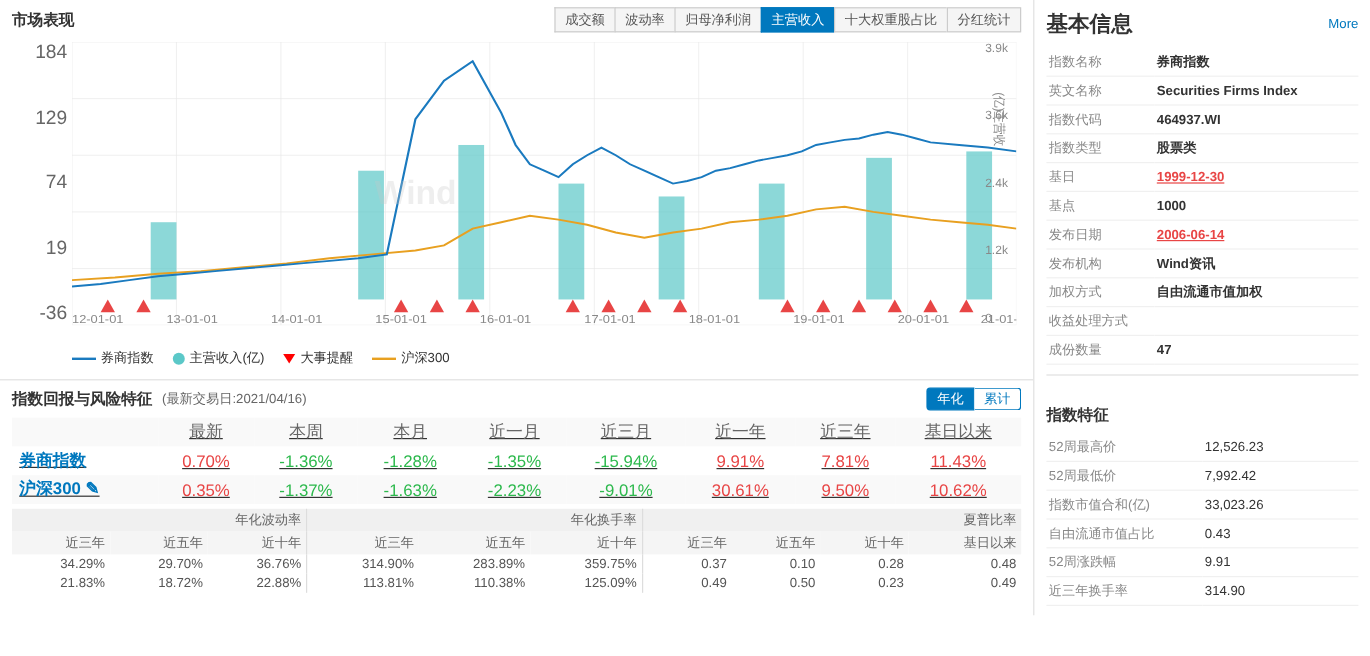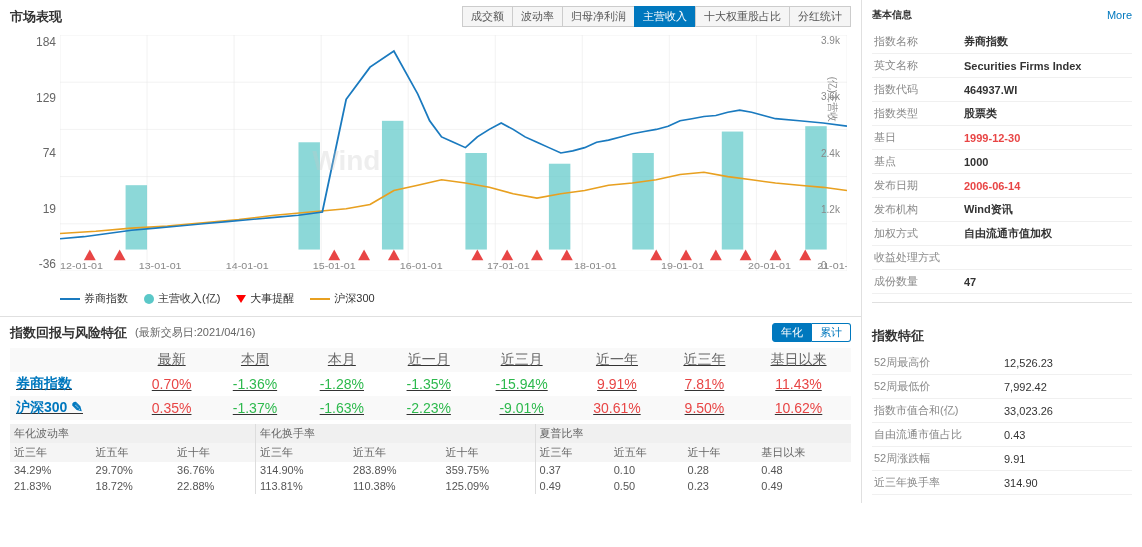--- a/index.html
+++ b/index.html
@@ -43,45 +43,45 @@
     
     .return-table { width: 100%; border-collapse: collapse; font-size: 14px; text-decoration: underline; }
     .return-table th, .return-table td { padding: 3px 6px; text-align: center; border: none; }
     .return-table thead th { color: #666; font-weight: normal; background: #f9f9f9; }
     .return-table tbody tr:nth-child(even) { background: #f9f9f9; }
     .return-table .row-label { text-align: left; color: #0078be; font-weight: bold; }
     .positive { color: #e84545; }
     .negative { color: #2db94d; }
 
     .volatility-table { width: 100%; border-collapse: collapse; font-size: 11px; }
-    .volatility-table th, .volatility-table td { padding: 2px 4px; text-align: left; color: #555; }
+    .volatility-table th, .volatility-table td { padding: 2px 4px; text-align: right; color: #555; }
     .volatility-table thead th { color: #666; font-weight: normal; background: #f5f5f5; }
 
     
     .basic-info-header { display: flex; justify-content: space-between; align-items: center; margin-bottom: 8px; }
-    .basic-info-title { font-size: 10px; font-weight: bold; color: #333; }
+    .basic-info-title { font-size: 18px; font-weight: bold; color: #333; }
     .more-link { color: #0078be; font-size: 11px; cursor: pointer; }
     .info-table { width: 100%; border-collapse: collapse; font-size: 11px; }
     .info-table tr { border-bottom: 1px solid #f0f0f0; }
     .info-table td { padding: 4px 2px; }
     .info-label { color: #888; width: 90px; }
     .info-value { color: #333; font-weight: bold; }
-    .info-value.highlight { color: #e84545; }
+    .info-value.highlight { color: #e84545; text-decoration: underline; }
 
     
     .char-section { margin-top: 8px; border-top: 1px solid #e0e0e0; padding-top: 24px; }
     .char-title { font-size: 13px; font-weight: bold; color: #333; margin-bottom: 6px; }
     .char-table { width: 100%; border-collapse: collapse; font-size: 11px; }
     .char-table tr { border-bottom: 1px solid #f0f0f0; }
     .char-table td { padding: 4px 2px; }
     .char-label { color: #888; width: 130px; }
     .char-value { color: #333; text-align: left; }
 
     
-    .y-axis-left { position: absolute; left: 0; top: 4px; display: flex; flex-direction: column; justify-content: space-between; height: calc(100% - 24px); font-size: 12px; color: #666; text-align: right; width: 46px; }
+    .y-axis-left { position: absolute; left: 0; top: 4px; display: flex; flex-direction: column; justify-content: space-between; height: calc(100% - 24px); font-size: 16px; color: #666; text-align: right; width: 46px; }
     .y-axis-right { position: absolute; right: 0; top: 4px; display: flex; flex-direction: column; justify-content: space-between; height: calc(100% - 24px); font-size: 10px; color: #888; text-align: left; width: 30px; }
 
     .watermark { position: absolute; top: 50%; left: 40%; transform: translate(-50%, -50%); font-size: 28px; color: rgba(200,200,200,0.3); pointer-events: none; font-weight: bold; }
   </style>
 </head>
 <body>
 
 <div class="main-container">
 
   <div class="left-panel">

